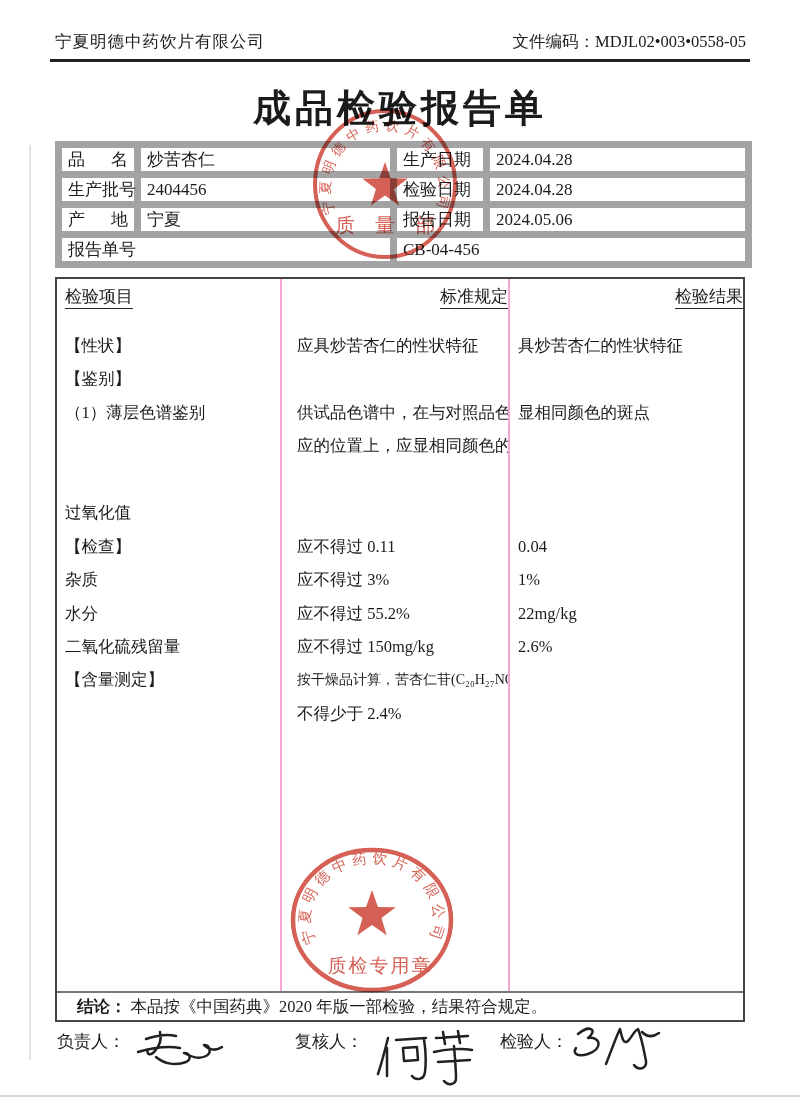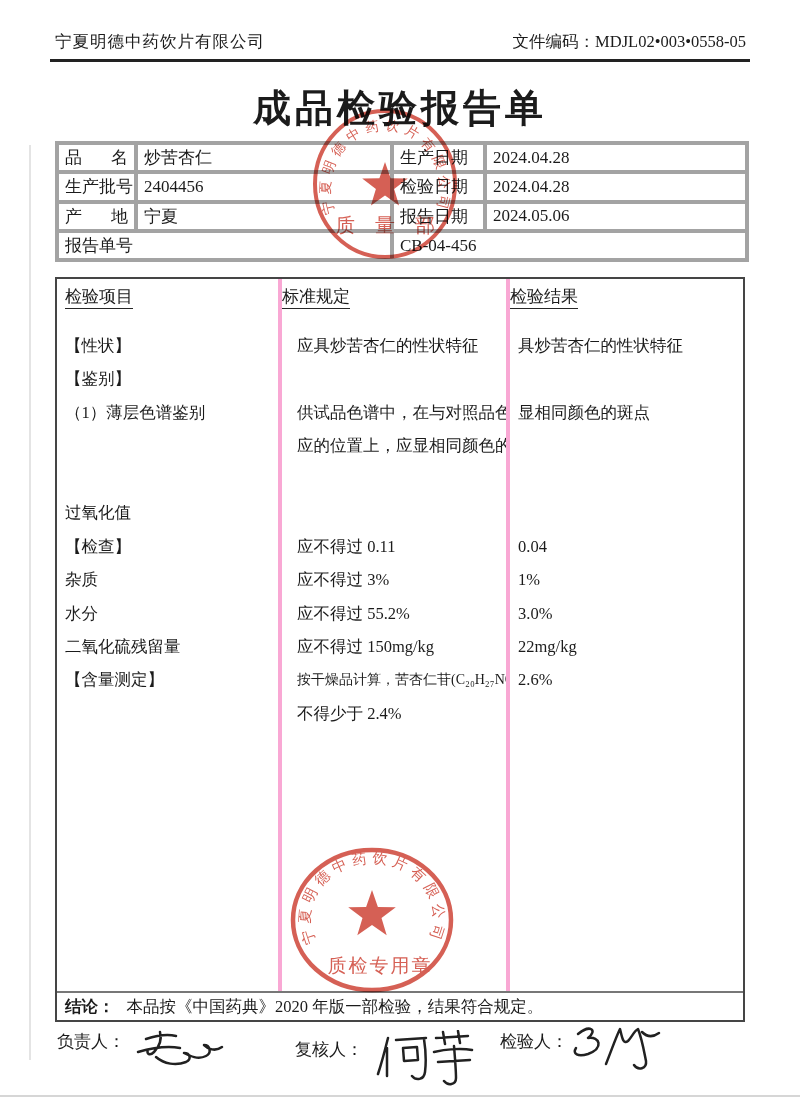--- a/index.html
+++ b/index.html
@@ -13,50 +13,50 @@
   }
   .hdr-left  { position:absolute; left:55px;  top:31px; font-size:16.5px; letter-spacing:1px; }
   .hdr-right { position:absolute; right:54px; top:31px; font-size:16.5px; }
   .hdr-rule  { position:absolute; left:50px; top:59px; width:700px; height:3px; background:#222; }
   .title { position:absolute; left:0; top:83px; width:100%; text-align:center;
            font-size:38px; font-weight:bold; letter-spacing:4px; }
 
   
   table.info { position:absolute; left:55px; top:141px; width:690px;
                border-collapse:collapse; table-layout:fixed; }
-  table.info td { border:4px solid #a3a3a3; height:29.3px; font-size:17px;
+  table.info td { border:7px solid #a3a3a3; height:29.3px; font-size:17px;
                   padding:0 6px; white-space:nowrap; overflow:visible; }
   td.val { padding-left:9px; }
   td.val4 { padding-left:12px; }
   .jlabel { display:inline-block; width:100%; text-align:justify; text-align-last:justify; }
 
   
   .insp { position:absolute; left:55px; top:277px; width:690px; height:745px;
           border:2px solid #454545; display:flex; flex-direction:column; }
   .insp-hd, .insp-bd { display:grid; grid-template-columns:225px 228px 233px; }
   .insp-hd { flex:0 0 33px; }
   .insp-hd > div { font-size:17px; padding-top:6px; }
-  .cbr { border-right:4px solid #f9a8d4; }
+  .cbr { border-right:2px solid #f9a8d4; }
   .hd-item { text-align:left; padding-left:8px; }
-  .hd-std, .hd-res { text-align:left; }
+  .hd-std, .hd-res { text-align:right; }
   .ul { border-bottom:1.5px solid #262626; padding-bottom:2px; }
   .insp-bd { flex:1 1 auto; }
   .col { padding-top:17px; font-size:16.5px; overflow:hidden; }
   .col-i { padding-left:8px; }
   .col-s { padding-left:15px; }
   .col-r { padding-left:8px; }
   .line { height:33.45px; line-height:33.45px; white-space:nowrap; }
   .line.tight { font-size:14px; }
   .concl { flex:0 0 29px; border-top:2px solid #777; display:flex; align-items:center;
-           font-size:16.5px; padding-left:8px; white-space:nowrap;gap:8px; }
+           font-size:16.5px; padding-left:20px; white-space:nowrap; }
   .concl b { margin-right:4px; }
 
   
   .sign-label { position:absolute; top:1030px; font-size:17px; }
-  .sl-1 { left:57px; } .sl-2 { left:295px;margin-top:8px; } .sl-3 { left:500px; }
+  .sl-1 { left:57px; } .sl-2 { left:295px; } .sl-3 { left:500px; }
   .sig { position:absolute; }
   .sig path { fill:none; stroke:#212121; stroke-width:2.5; stroke-linecap:round; stroke-linejoin:round; }
 
   
   .stamp { position:absolute; mix-blend-mode:multiply; opacity:.88; }
   .stamp-top    { left:310px; top:106px; width:150px; height:156px; }
   .stamp-bottom { left:288px; top:845px; width:168px; height:152px; }
   .stamp text, .stamp textPath { font-family:"Liberation Serif","DejaVu Serif",serif; }
 
   .edge-bottom { position:absolute; left:0; top:1095px; width:800px; height:2px; background:#d6d6d6; }
@@ -141,21 +141,20 @@
       </div>
     <div class="col col-r">
         <div class="line">具炒苦杏仁的性状特征</div>
         <div class="line"></div>
         <div class="line">显相同颜色的斑点</div>
         <div class="line"></div>
         <div class="line"></div>
         <div class="line"></div>
         <div class="line">0.04</div>
         <div class="line">1%</div>
-        <div class="line">3.0%</div>
         <div class="line">22mg/kg</div>
         <div class="line">2.6%</div>
         <div class="line"></div>
       </div>
   </div>
   <div class="concl">
     <b>结论：</b>
     <span>本品按《中国药典》2020 年版一部检验，结果符合规定。</span>
   </div>
 </div>

